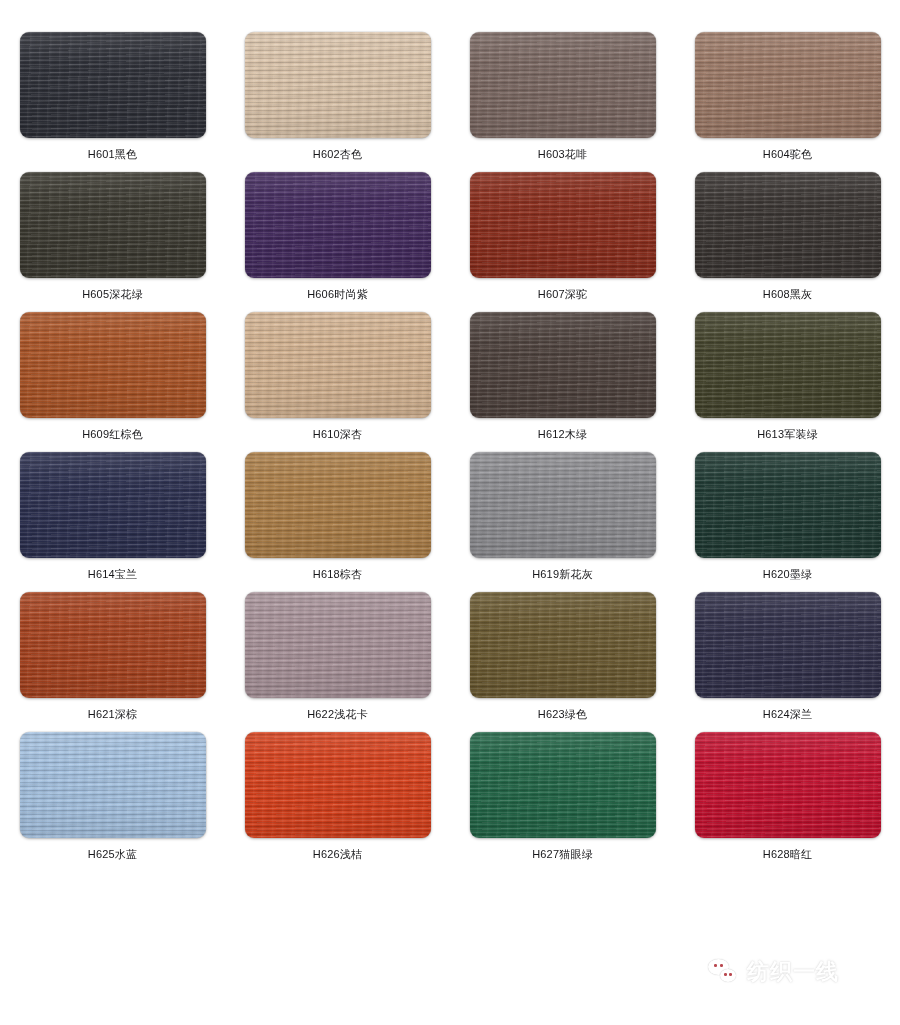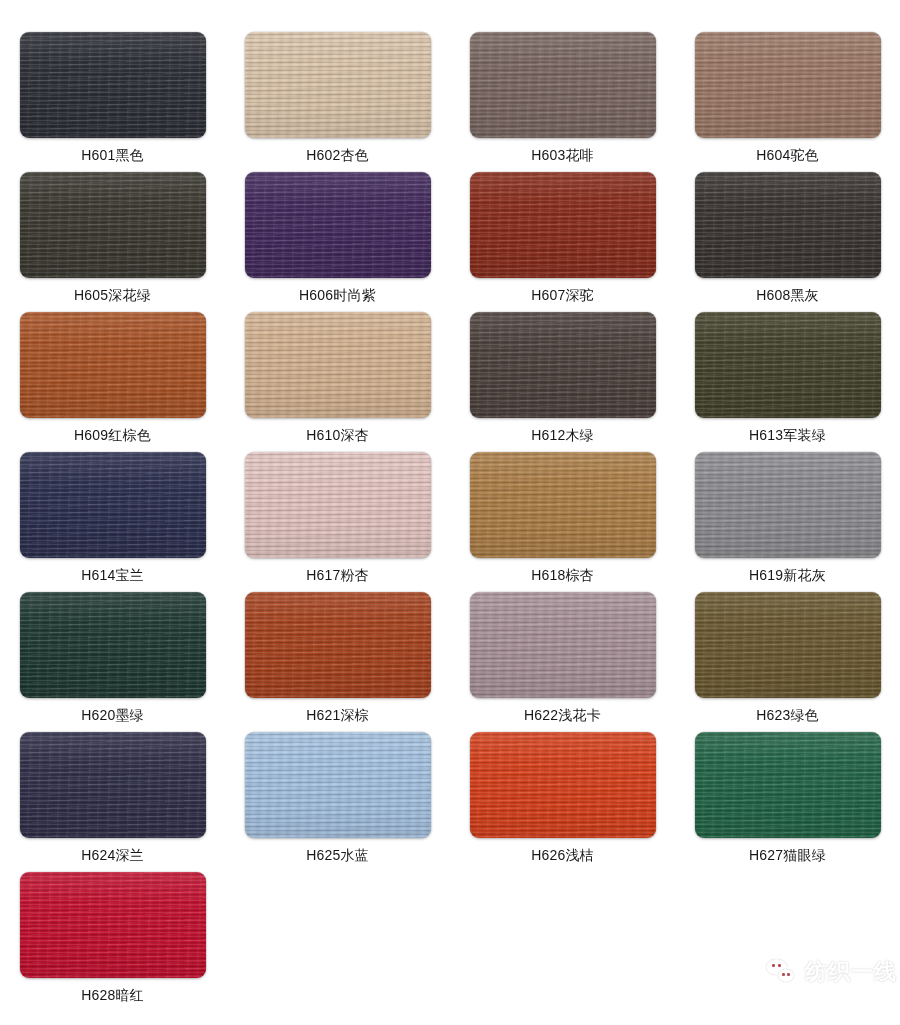--- a/index.html
+++ b/index.html
@@ -84,30 +84,30 @@
     position: absolute;
     inset: 0;
     background: linear-gradient(180deg,
       rgba(255,255,255,0.10) 0%,
       rgba(255,255,255,0.02) 28%,
       rgba(0,0,0,0.02) 72%,
       rgba(0,0,0,0.07) 100%);
   }
   .swatch-label {
     margin-top: 9px;
-    font-size: 14px;
+    font-size: 11px;
     color: #17171a;
     letter-spacing: 0.2px;
     white-space: nowrap;
     font-weight: 400;
   }
   
   #watermark {
     position: absolute;
-    left: 766px;
+    left: 708px;
     top: 957px;
     display: flex;
     align-items: center;
     gap: 5px;
     pointer-events: none;
   }
   #watermark .wm-logo {
     width: 34px;
     height: 26px;
     position: relative;
@@ -281,31 +281,20 @@
     <div class="swatch-cell">
       <div class="chip-wrap">
         <div class="chip" style="background: rgb(44, 48, 80);">
           <span class="fiber-a"></span>
           <span class="fiber-b"></span>
           <span class="fiber-c"></span>
           <span class="sheen"></span>
         </div>
       </div>
       <div class="swatch-label">H614宝兰</div>
-    </div>
-    <div class="swatch-cell">
-      <div class="chip-wrap">
-        <div class="chip" style="background: rgb(229, 198, 194);">
-          <span class="fiber-a"></span>
-          <span class="fiber-b"></span>
-          <span class="fiber-c"></span>
-          <span class="sheen"></span>
-        </div>
-      </div>
-      <div class="swatch-label">H617粉杏</div>
     </div>
     <div class="swatch-cell">
       <div class="chip-wrap">
         <div class="chip" style="background: rgb(173, 127, 72);">
           <span class="fiber-a"></span>
           <span class="fiber-b"></span>
           <span class="fiber-c"></span>
           <span class="sheen"></span>
         </div>
       </div>

